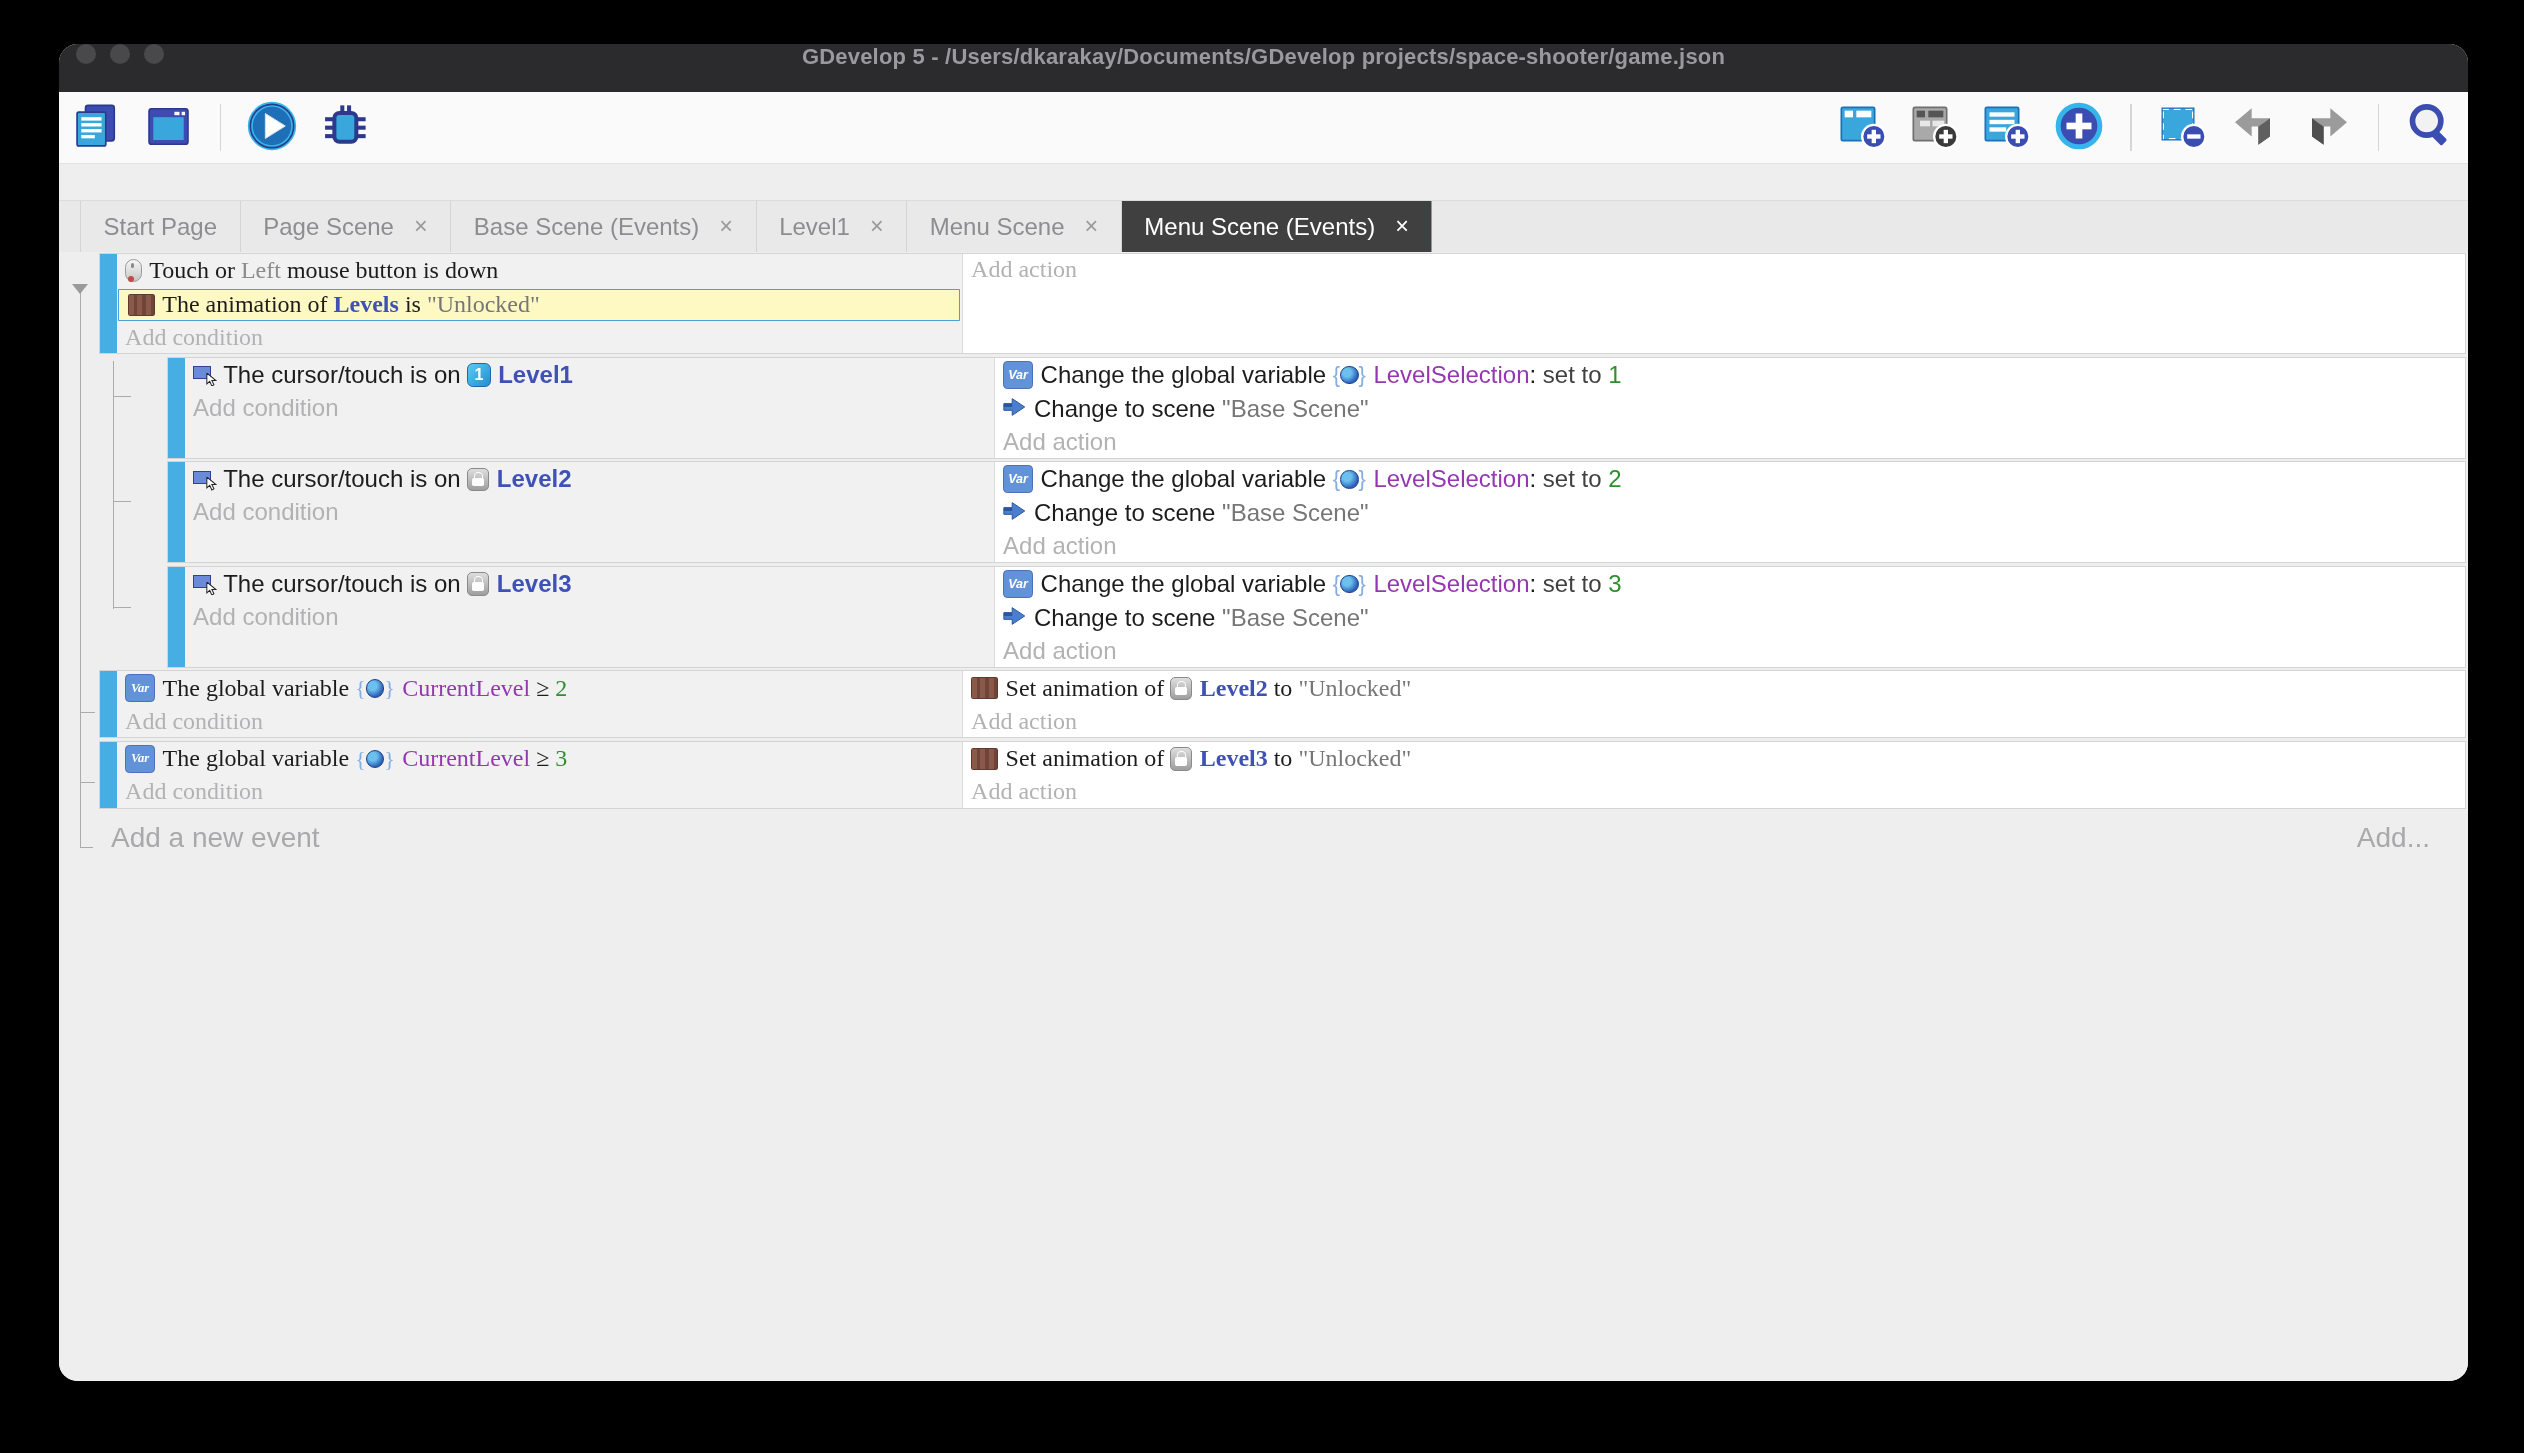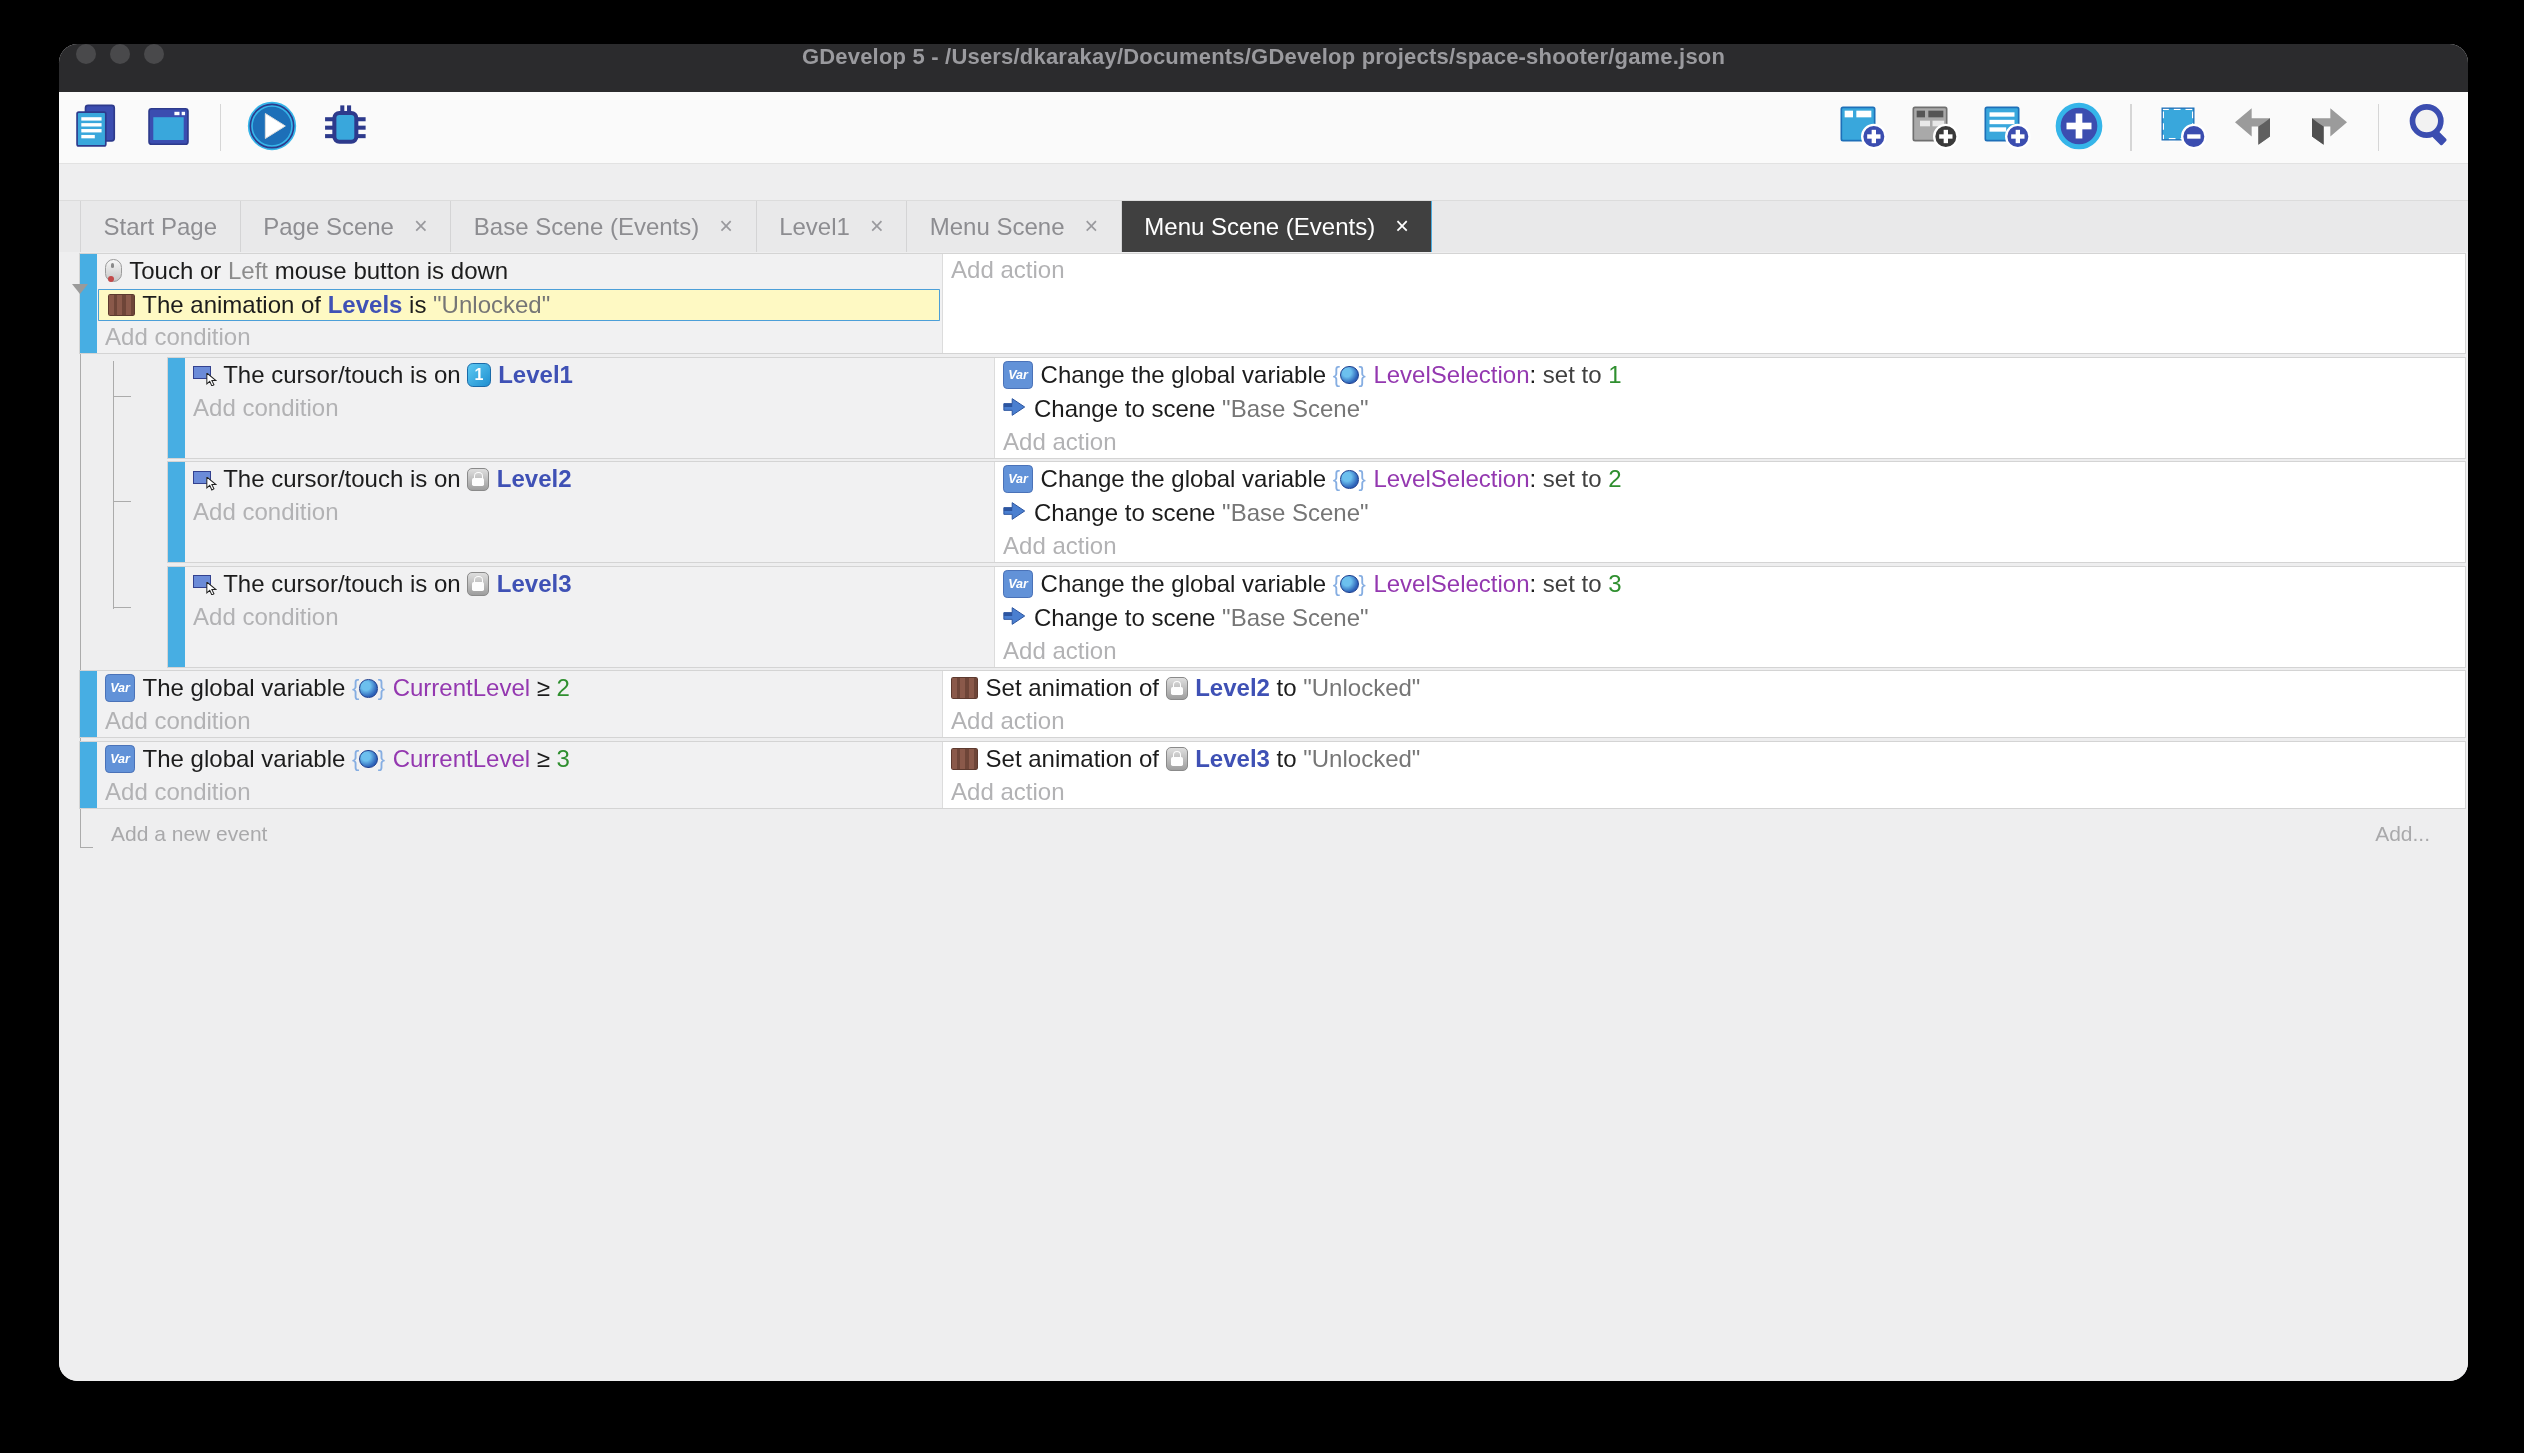--- a/index.html
+++ b/index.html
@@ -27,39 +27,39 @@
     border-right:0.8px solid #d4d4d5;white-space:nowrap;}
   .tab:first-child{border-left:0.8px solid #d4d4d5;}
   .tab.active{background:#404040;color:#fff;border-color:#4dade0;}
   .tab .x{font-size:23.4px;line-height:1;color:#9a9a9e;}
   .tab.active .x{color:#fff;}
   
   .sheet{position:relative;height:calc(100% - 172px);background:#eeeeef;overflow:hidden;}
   #events{position:relative;padding-top:0.8px;z-index:2;}
   .event{display:flex;align-items:stretch;border:0.8px solid #d4d4d4;background:#fff;
     margin-bottom:2.5px;margin-right:1.7px;box-sizing:border-box;}
-  .event[data-indent="0"]{margin-left:20px;}
+  .event[data-indent="0"]{margin-left:40px;font-family:Liberation Serif, serif;}
   .event[data-indent="1"]{margin-left:108px;}
   .bar{width:16.7px;background:#47aee3;flex:none;}
   .cond{background:#f1f1f2;flex:none;display:flex;flex-direction:column;}
   .event[data-indent="0"] .cond{width:845px;}
   .event[data-indent="1"] .cond{width:809px;}
   .act{flex:1;background:#fff;border-left:0.8px solid #dcdcdc;display:flex;flex-direction:column;}
   .row{display:flex;align-items:center;min-height:34px;padding-left:8.4px;font-size:24px;color:#1c1c1c;}
   .row .seg{white-space:pre;}
   .row > *{margin-right:0;}
   .row .icon-wrap{display:inline-flex;align-items:center;justify-content:center;margin-right:7.5px;}
   .row.add-row{min-height:32px;color:#b2b2b4;}
   .row.selected{border:1.7px solid #4c9fd8;background:#fef9c3;margin:0.8px 1.7px;min-height:30px;
     border-radius:0.8px;}
   .s-text{color:#1c1c1c;} .s-param{color:#8c8c8c;} .s-object{color:#3f51b5;font-weight:bold;}
   .s-variable{color:#9438b0;} .s-setto{color:#404040;} .s-number{color:#2f8f2f;}
   .s-quote{color:#767676;} .s-add{color:#b2b2b4;}
   
-  .sheet-footer{display:flex;justify-content:space-between;margin:13.4px 38px 0 52px;font-size:21px;
+  .sheet-footer{display:flex;justify-content:space-between;margin:13.4px 38px 0 52px;font-size:28px;
     color:#a9a9ab;position:relative;z-index:2;}
   
   .tree{position:absolute;background:#ababab;z-index:1;}
   .tri{position:absolute;width:0;height:0;border-left:8.4px solid transparent;
     border-right:8.4px solid transparent;border-top:10px solid #9a9a9a;z-index:3;}
   
   .i-mouse{width:16.7px;height:23.4px;border-radius:8.4px;border:1.7px solid #9a9a9a;
     background:linear-gradient(#f7f7f7,#c6c6c6);position:relative;box-sizing:border-box;}
   .i-mouse::before{content:"";position:absolute;left:5px;top:2.5px;width:2.5px;height:5.9px;background:#8a8a8a;
     border-radius:1.7px;}

